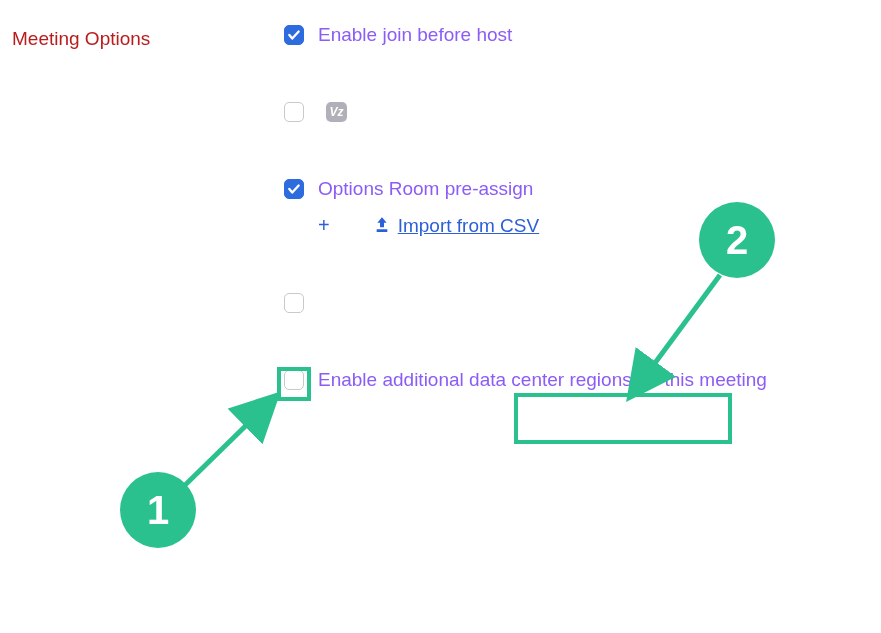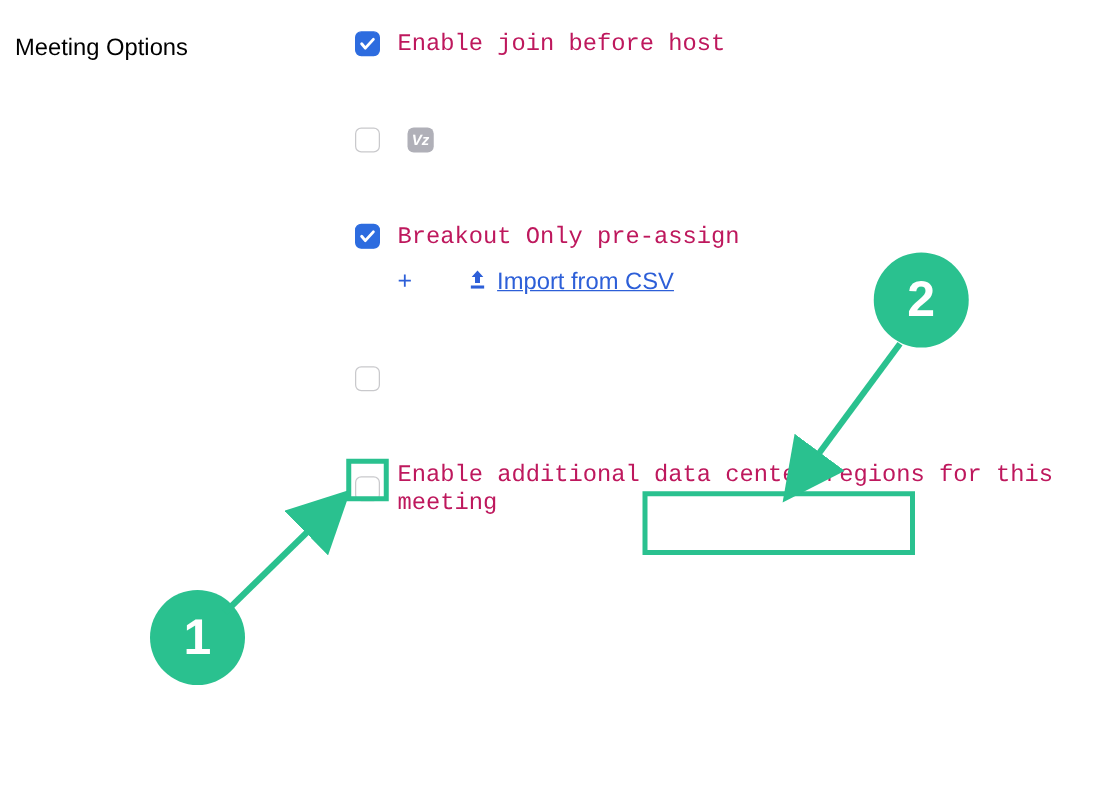--- a/index.html
+++ b/index.html
@@ -18,21 +18,21 @@
     }
     .container {
       display: flex;
       padding: 24px 12px;
     }
     .label-col {
       flex: 0 0 272px;
       padding-top: 4px;
     }
     .section-title {
-      color: #000000;
+      color: #b91c1c;
       font-size: 19px;
       font-weight: 500;
     }
     .options-col {
       flex: 1;
     }
     .option-row {
       display: flex;
       align-items: center;
       margin-bottom: 56px;
@@ -56,22 +56,21 @@
     .checkbox.checked {
       background: #2D6CDF;
       border-color: #2D6CDF;
     }
     .checkbox.checked svg {
       width: 14px;
       height: 14px;
     }
     .option-label {
       font-size: 19px;
-      color: #be185d;
-      font-family: Liberation Mono, monospace;
+      color: #8b5cf6;
     }
     .vz-badge {
       display: inline-flex;
       align-items: center;
       justify-content: center;
       width: 21px;
       height: 20px;
       background: #b0b0b8;
       border-radius: 5px;
       color: #fff;
@@ -176,21 +175,21 @@
     </div>
 
 
 
     <div class="option-row tight">
       <span class="checkbox checked">
         <svg viewBox="0 0 24 24" fill="none" stroke="#fff" stroke-width="4" stroke-linecap="round" stroke-linejoin="round">
             <polyline points="4 12 9 18 20 6"></polyline>
           </svg>
       </span>
-      <span class="option-label">Breakout Only pre-assign</span>
+      <span class="option-label">Options Room pre-assign</span>
     </div>
 
     <div class="sub-actions">
       <span class="action-link">
         <span class="plus-icon">+</span>
       </span>
       <span class="action-link underline">
         <span class="upload-icon">
           <svg viewBox="0 0 24 24" fill="#2D5FD8">
               <path d="M12 2 L5 10 H9 V17 H15 V10 H19 Z M4 20 H20 V24 H4 Z"></path>

